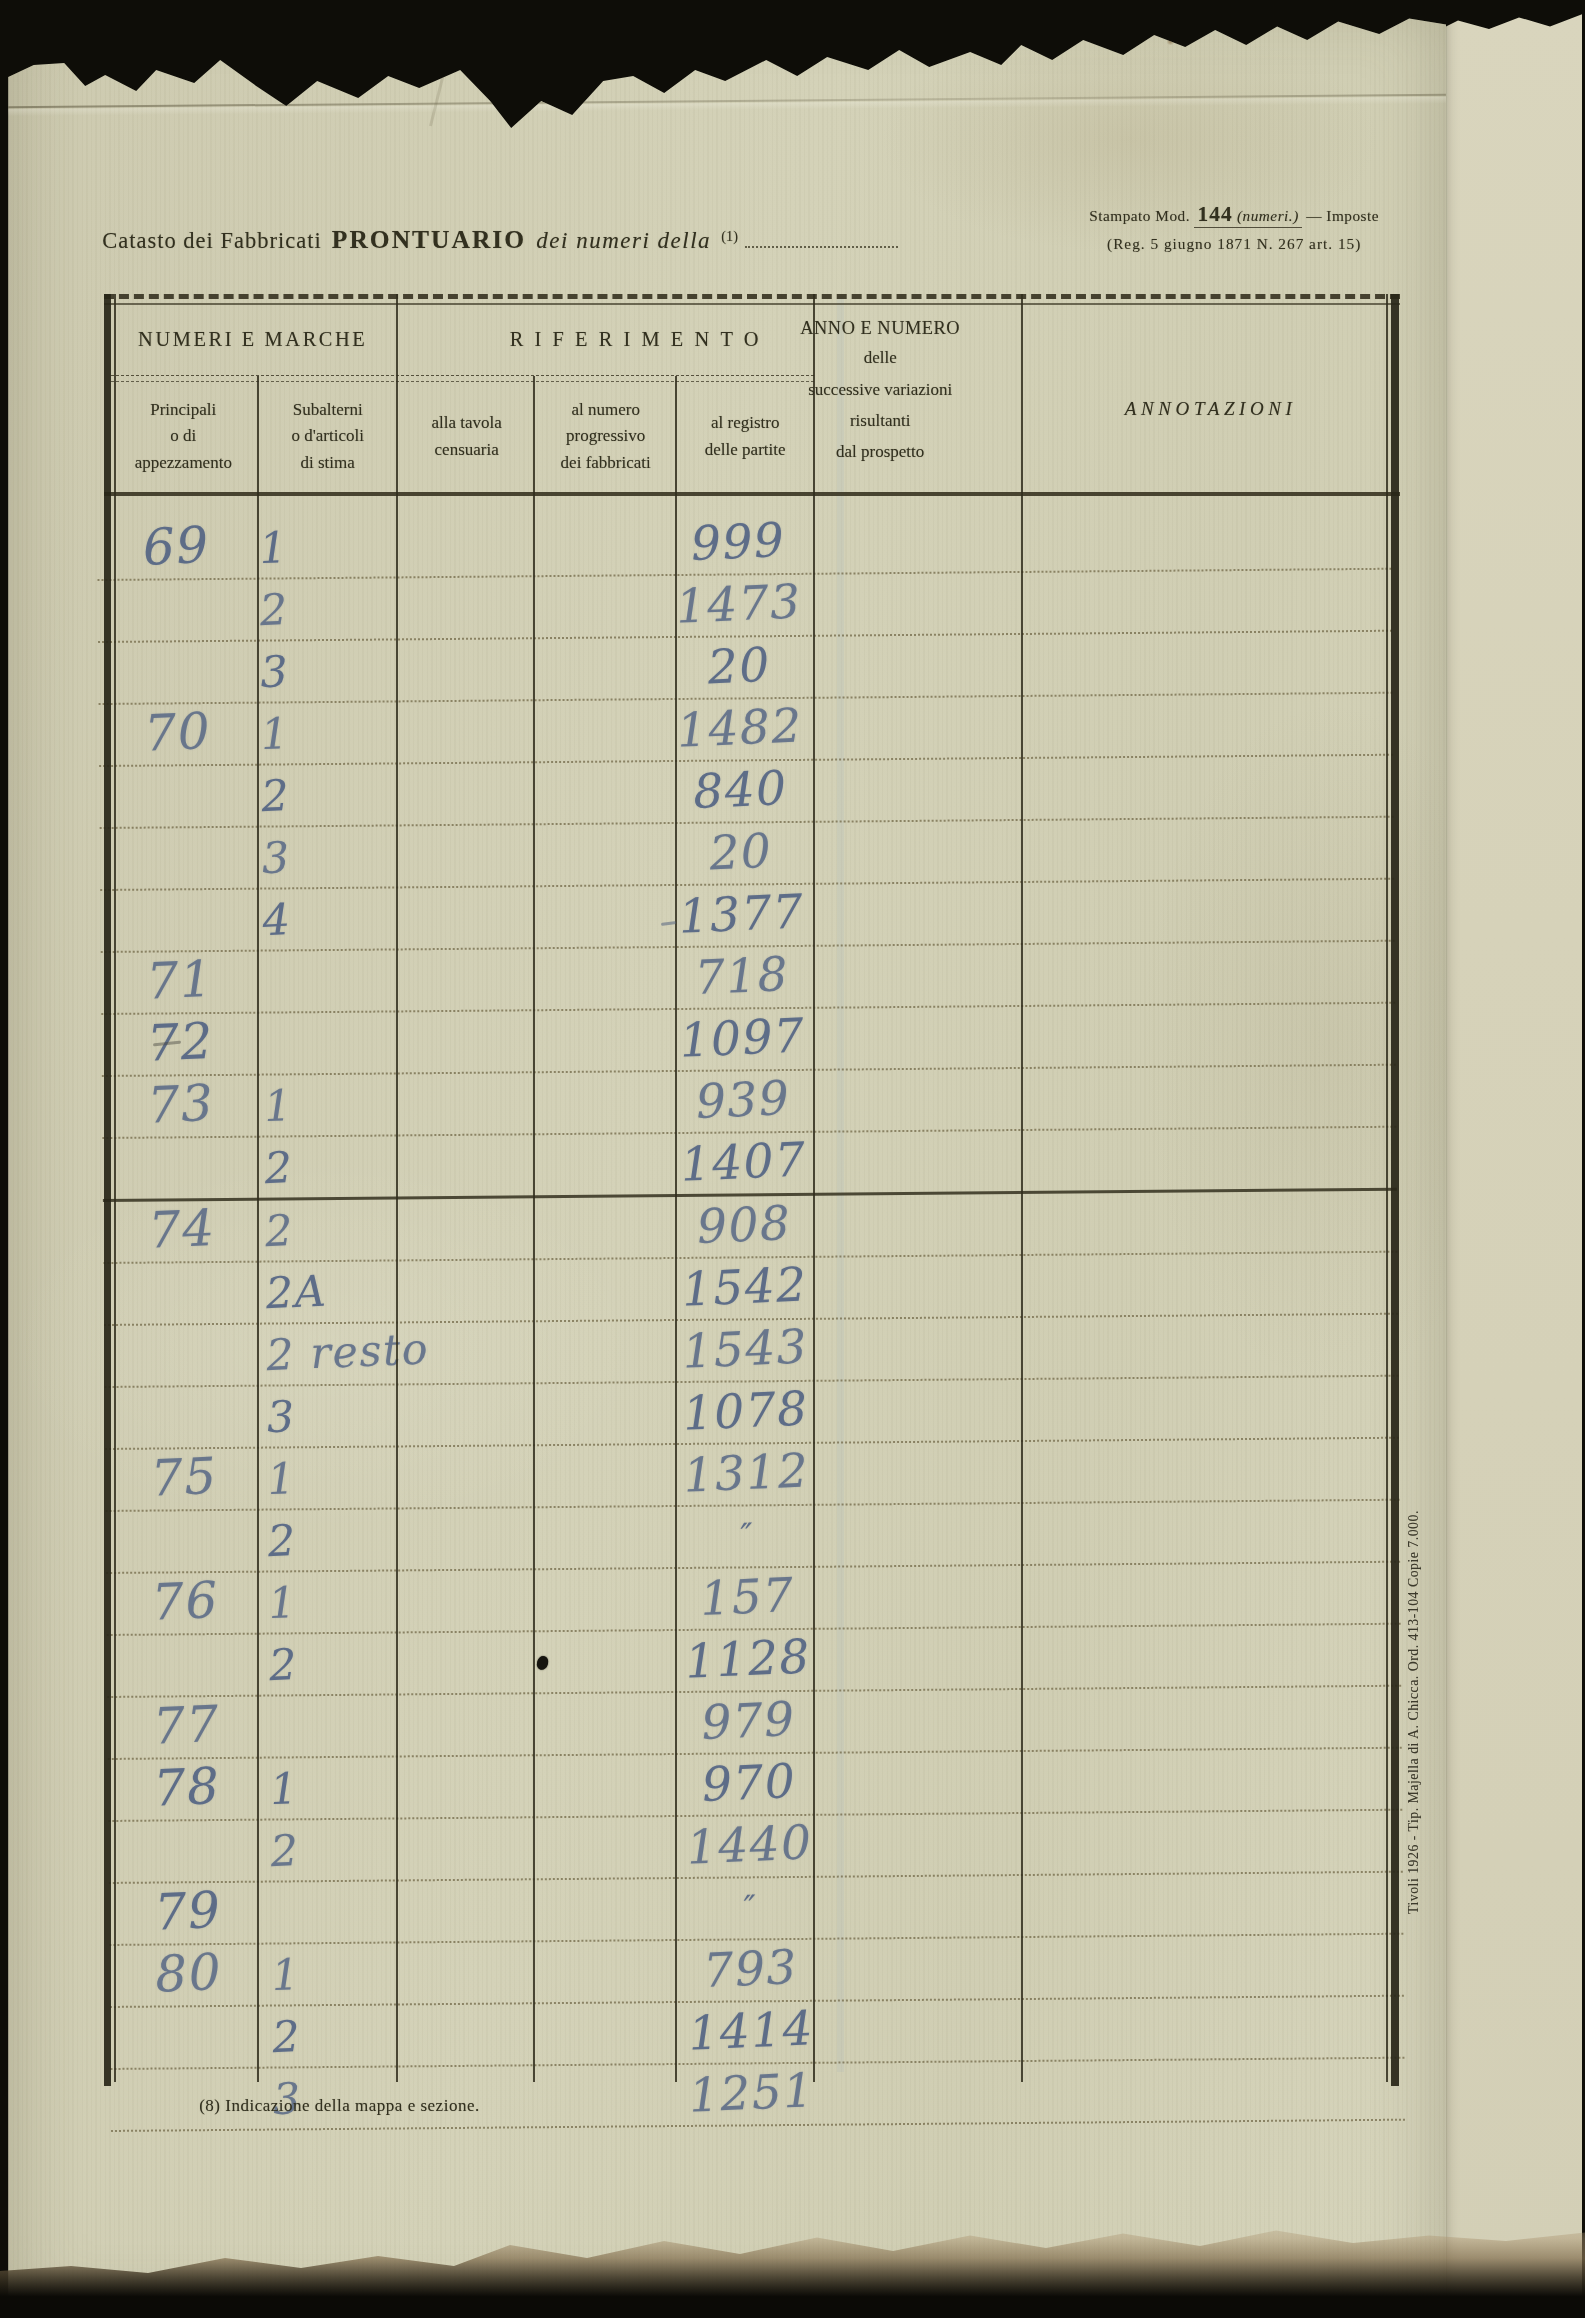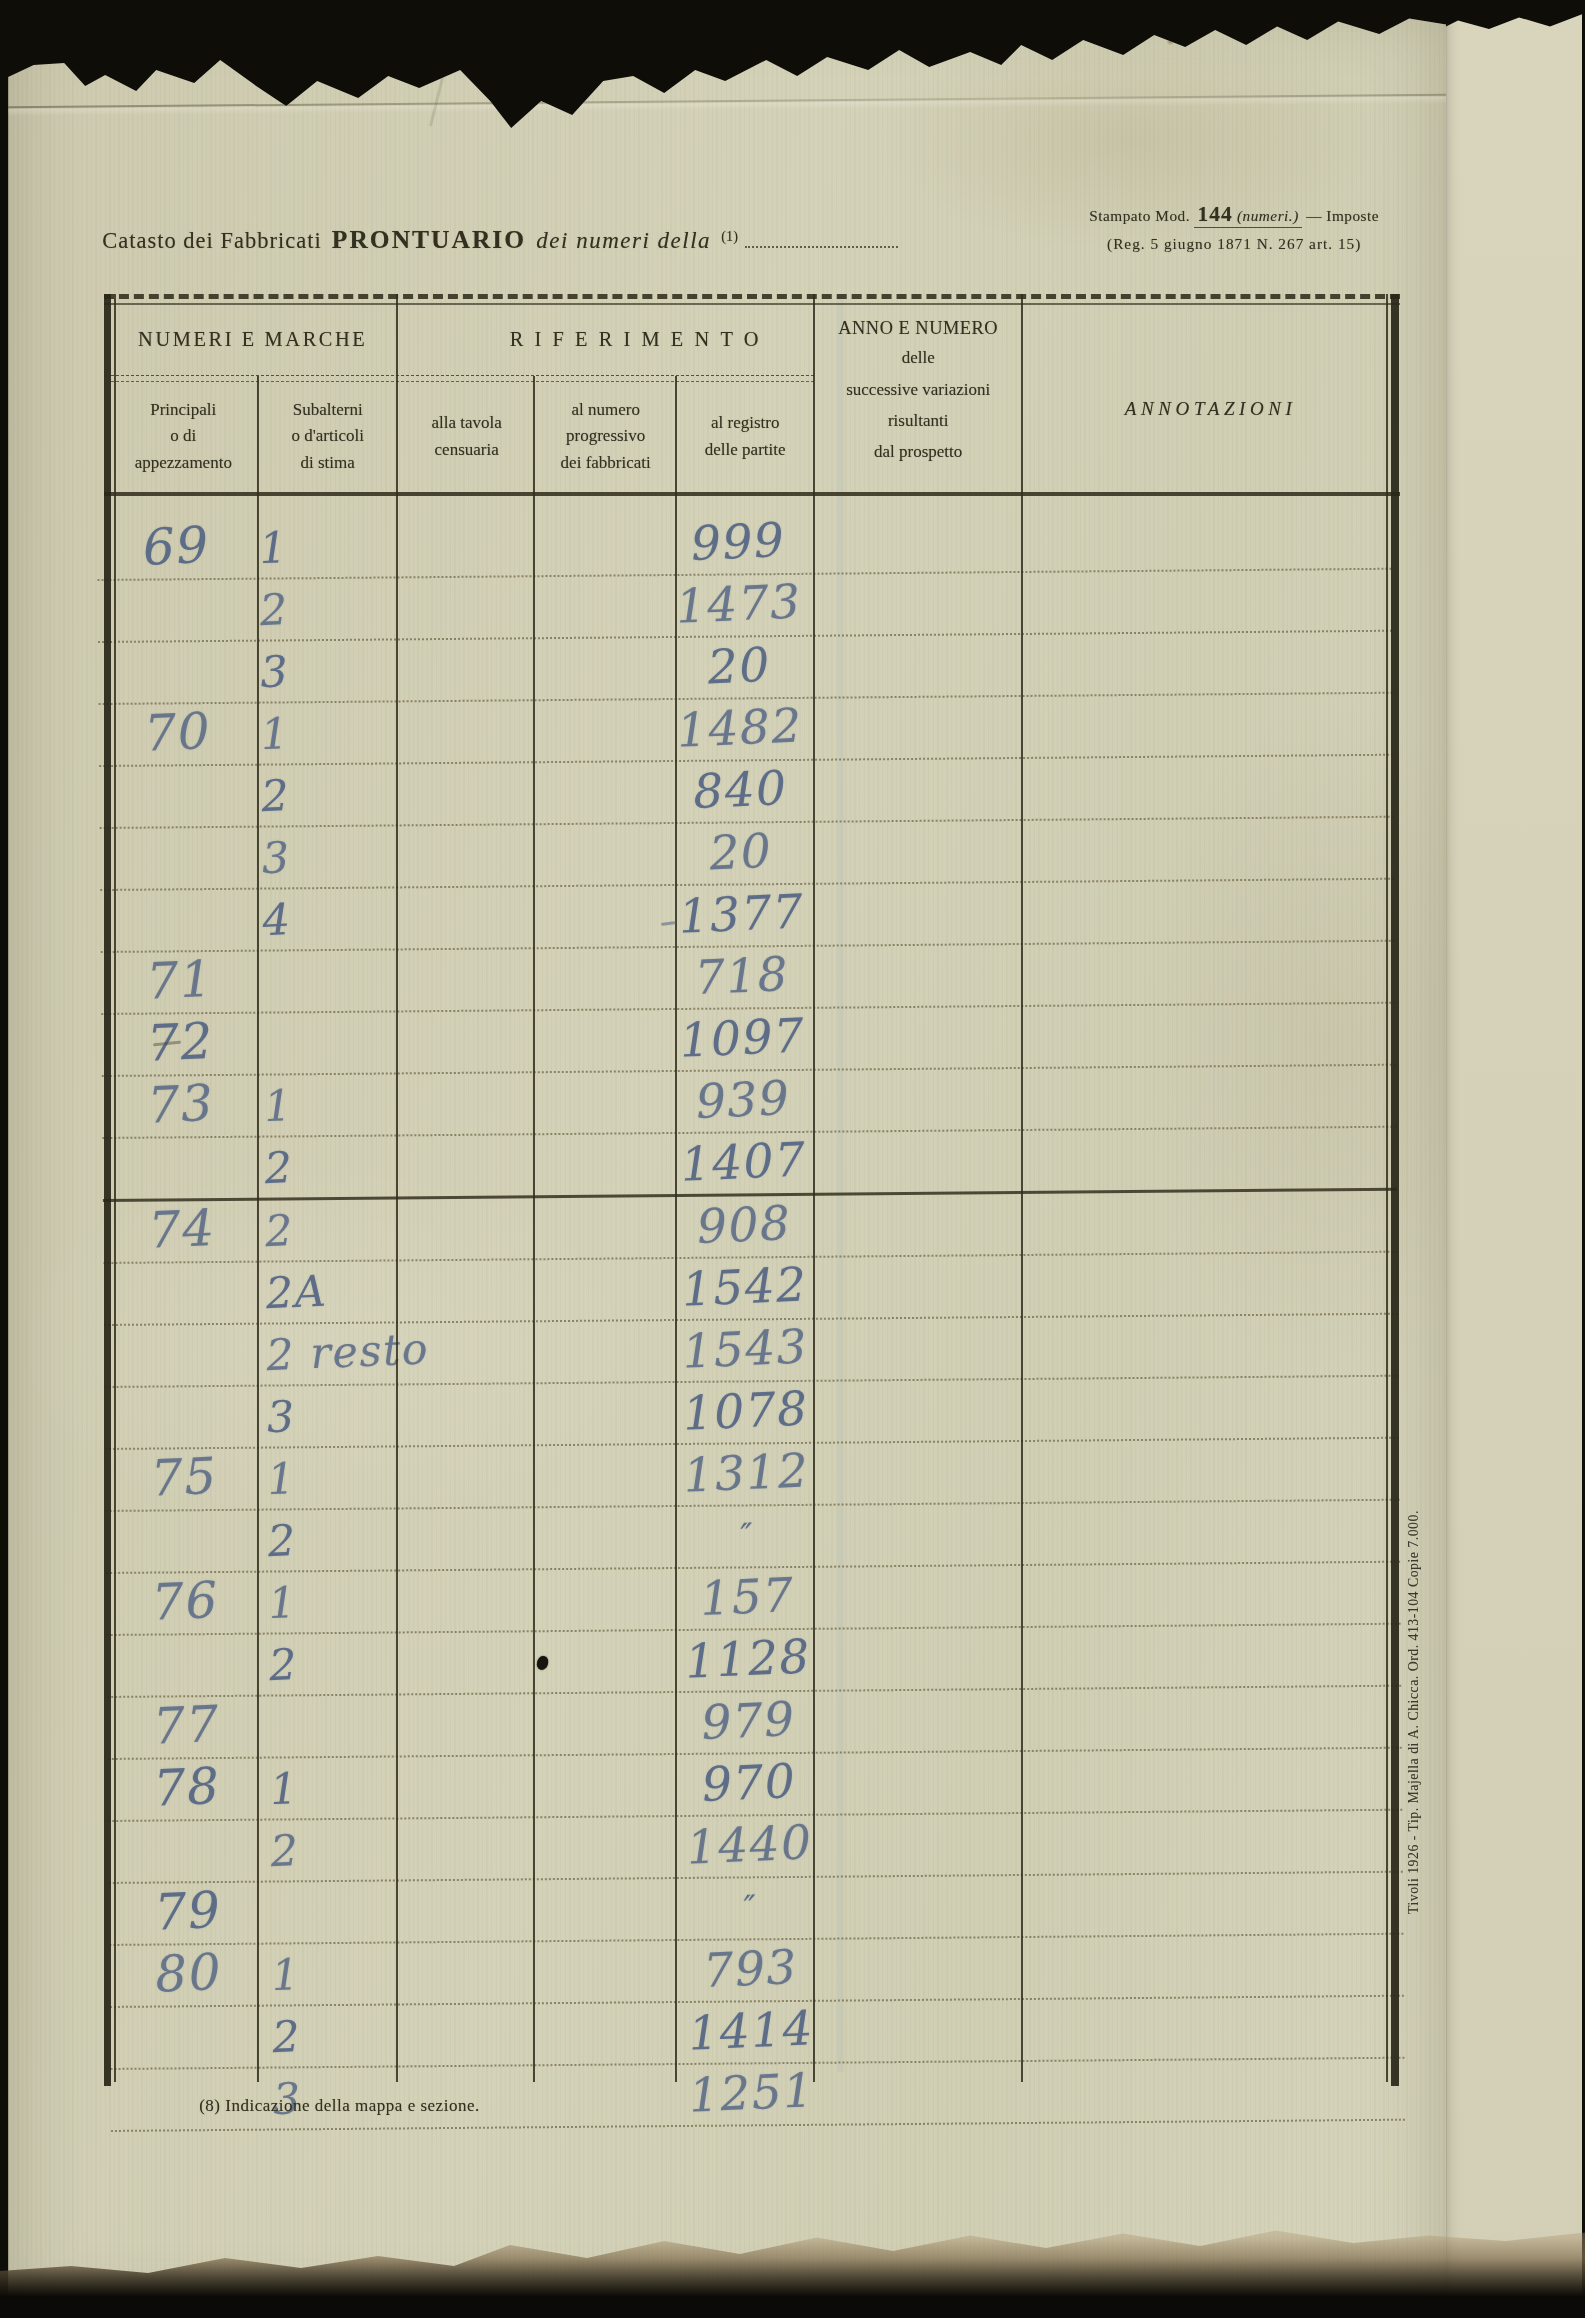--- a/index.html
+++ b/index.html
@@ -81,21 +81,21 @@
   .gh-rif{left:294px;width:483px;letter-spacing:11.2px;}
   .gh-underline{position:absolute;left:7.1px;top:81px;width:703px;height:5.1px;
     border-top:1.5px dashed rgba(55,50,32,.8);border-bottom:1.5px dashed rgba(55,50,32,.7);}
   .sh{position:absolute;top:87px;height:111px;display:flex;flex-direction:column;align-items:center;
       justify-content:center;font-size:17px;line-height:1.55;text-align:center;white-space:pre-line;}
   .sh-princ{left:4.1px;width:150px;}
   .sh-sub{left:154px;width:139px;}
   .sh-tav{left:294px;width:137px;}
   .sh-num{left:431px;width:141px;}
   .sh-reg{left:572px;width:138px;}
-  .anno{position:absolute;left:710px;top:0;width:208px;height:198px;display:flex;flex-direction:column;
+  .anno{position:absolute;left:672px;top:0;width:208px;height:198px;display:flex;flex-direction:column;
         align-items:center;justify-content:center;text-align:center;}
   .anno-title{font-size:18.4px;letter-spacing:0.5px;}
   .anno-rest{font-size:17px;line-height:1.85;white-space:pre-line;margin-top:3.1px;}
   .annot{position:absolute;left:918px;top:0;width:377px;height:198px;display:flex;align-items:center;
         justify-content:center;font-style:italic;font-size:19px;letter-spacing:4.6px;padding-top:31px;box-sizing:border-box;}
   .rule-header-bottom{position:absolute;left:0;top:198px;width:1296px;height:4.1px;background:rgba(52,48,30,.88);}
 
   .v{position:absolute;width:2px;background:rgba(48,45,28,.85);}
   .vb{position:absolute;background:rgba(40,38,24,.92);}
 

